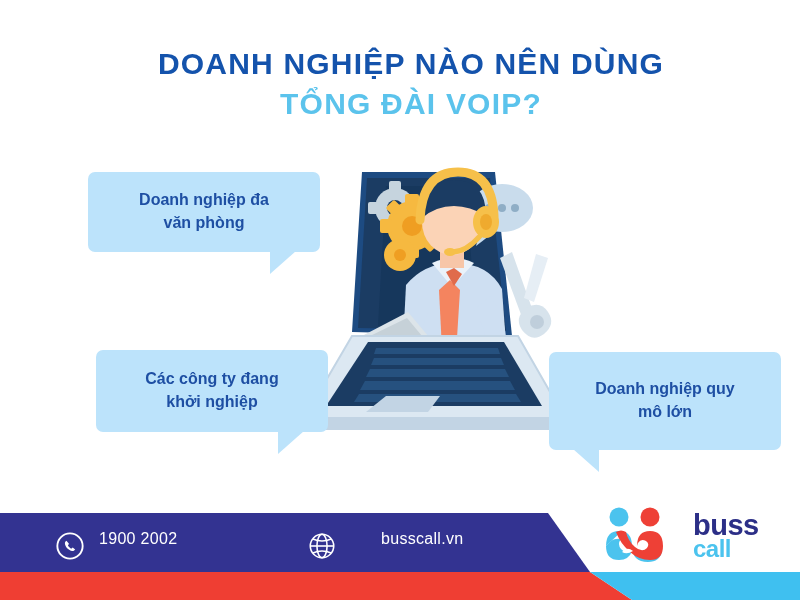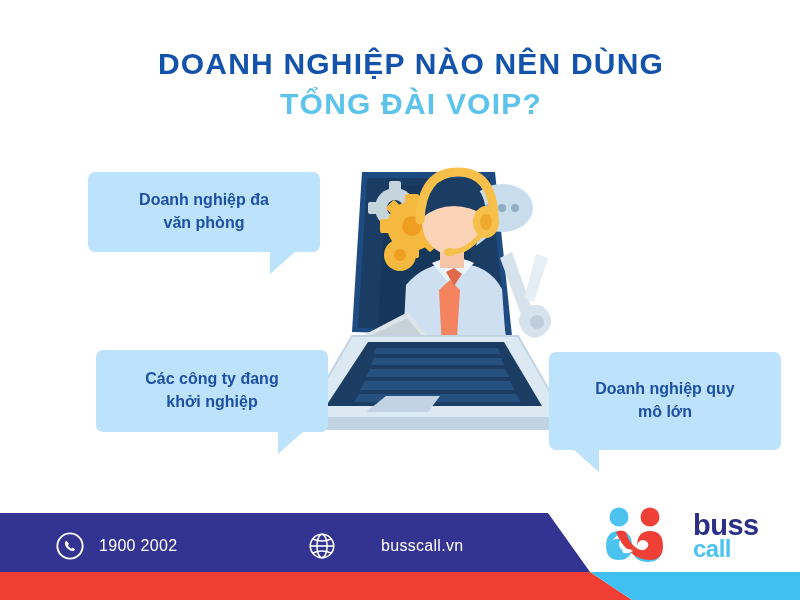--- a/index.html
+++ b/index.html
@@ -100,21 +100,21 @@
     position: absolute;
     left: 0;
     top: 495px;
     width: 800px;
     height: 105px;
     z-index: 8;
   }
   .footer-item {
     position: absolute;
     display: flex;
-    align-items: center;
+    align-items: flex-start;
     gap: 14px;
     z-index: 10;
   }
   #footer-phone  { left: 55px;  top: 531px; }
   #footer-site   { left: 307px; top: 531px; gap: 44px; }
   .footer-label {
     color: #ffffff;
     font-size: 16px;
     letter-spacing: .3px;
     line-height: 1;

